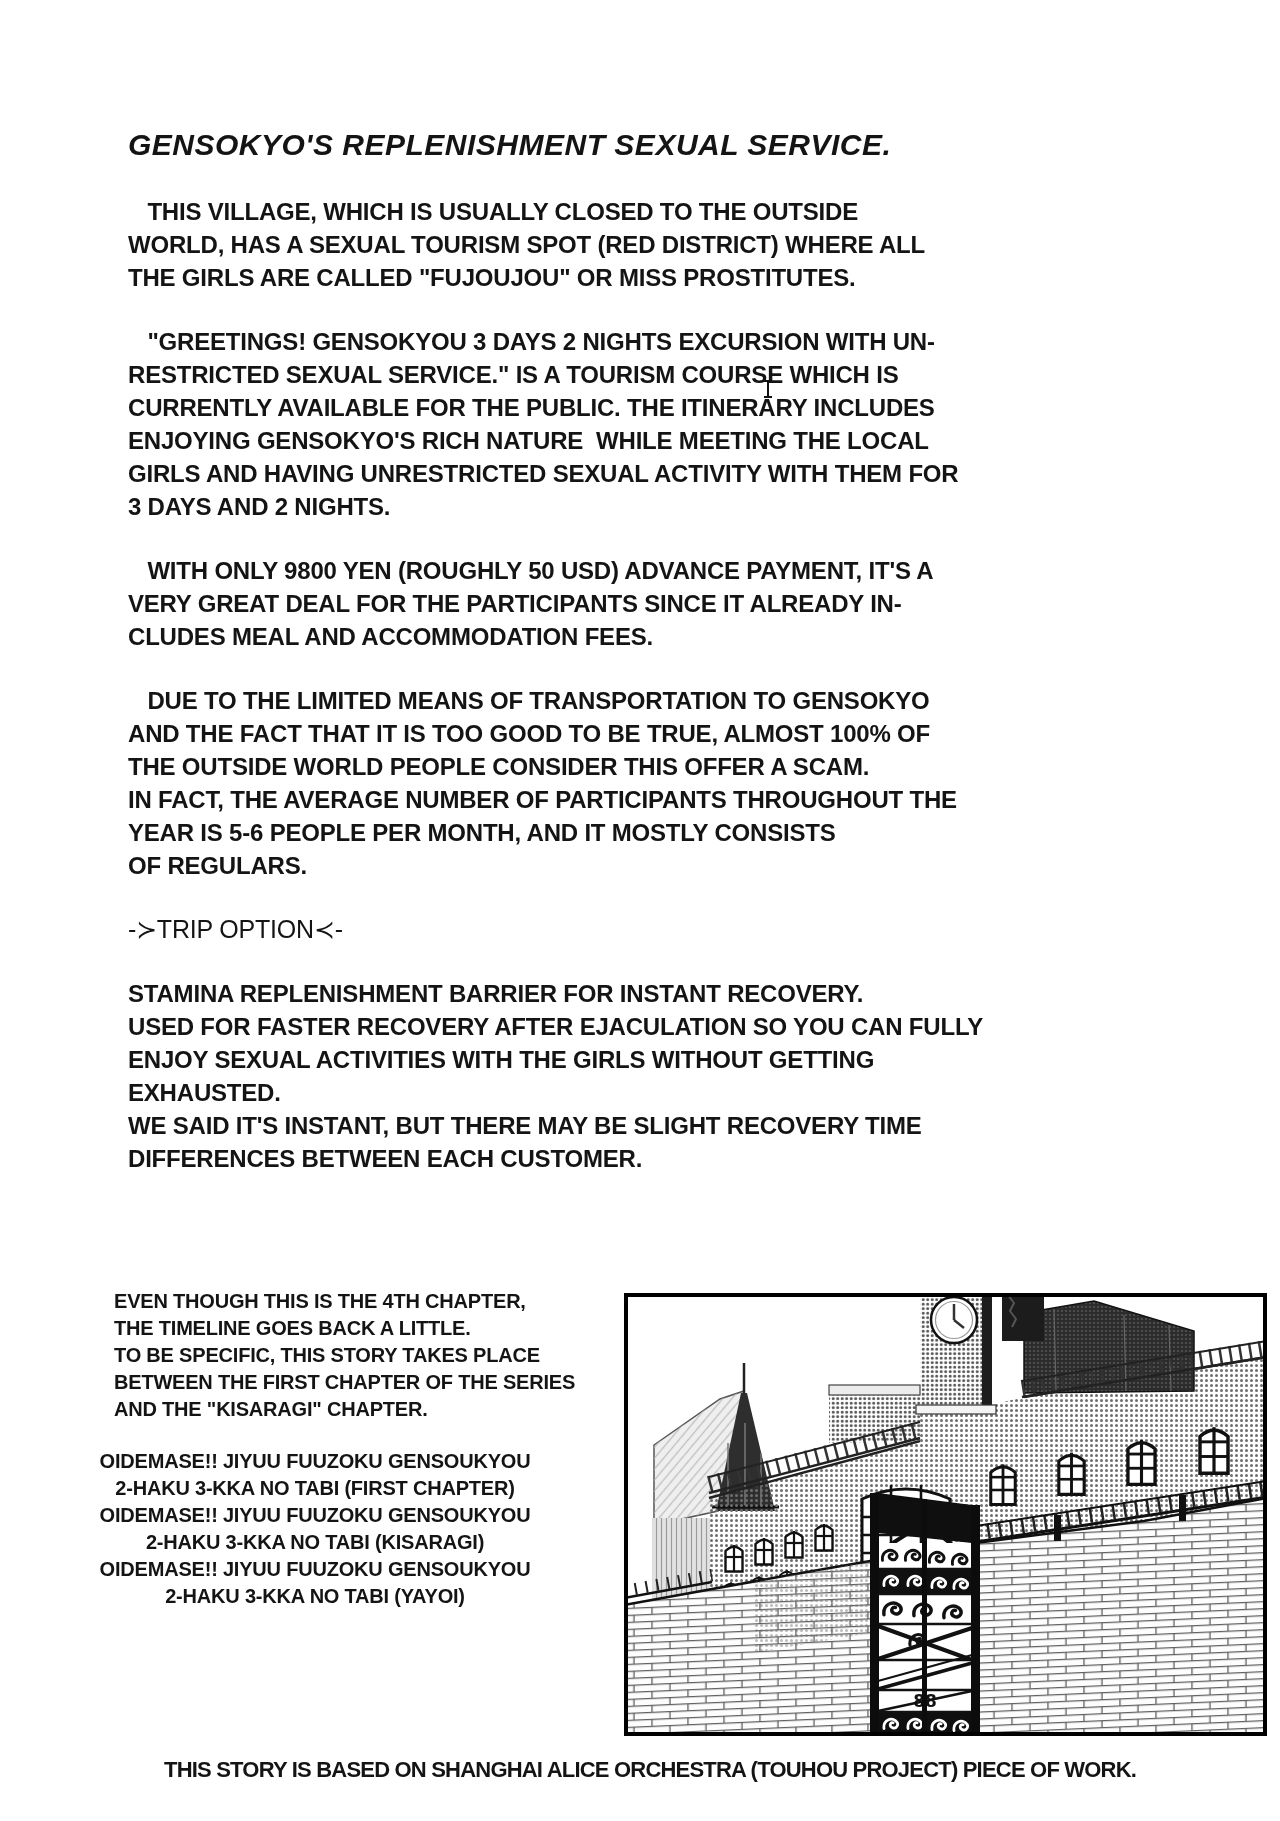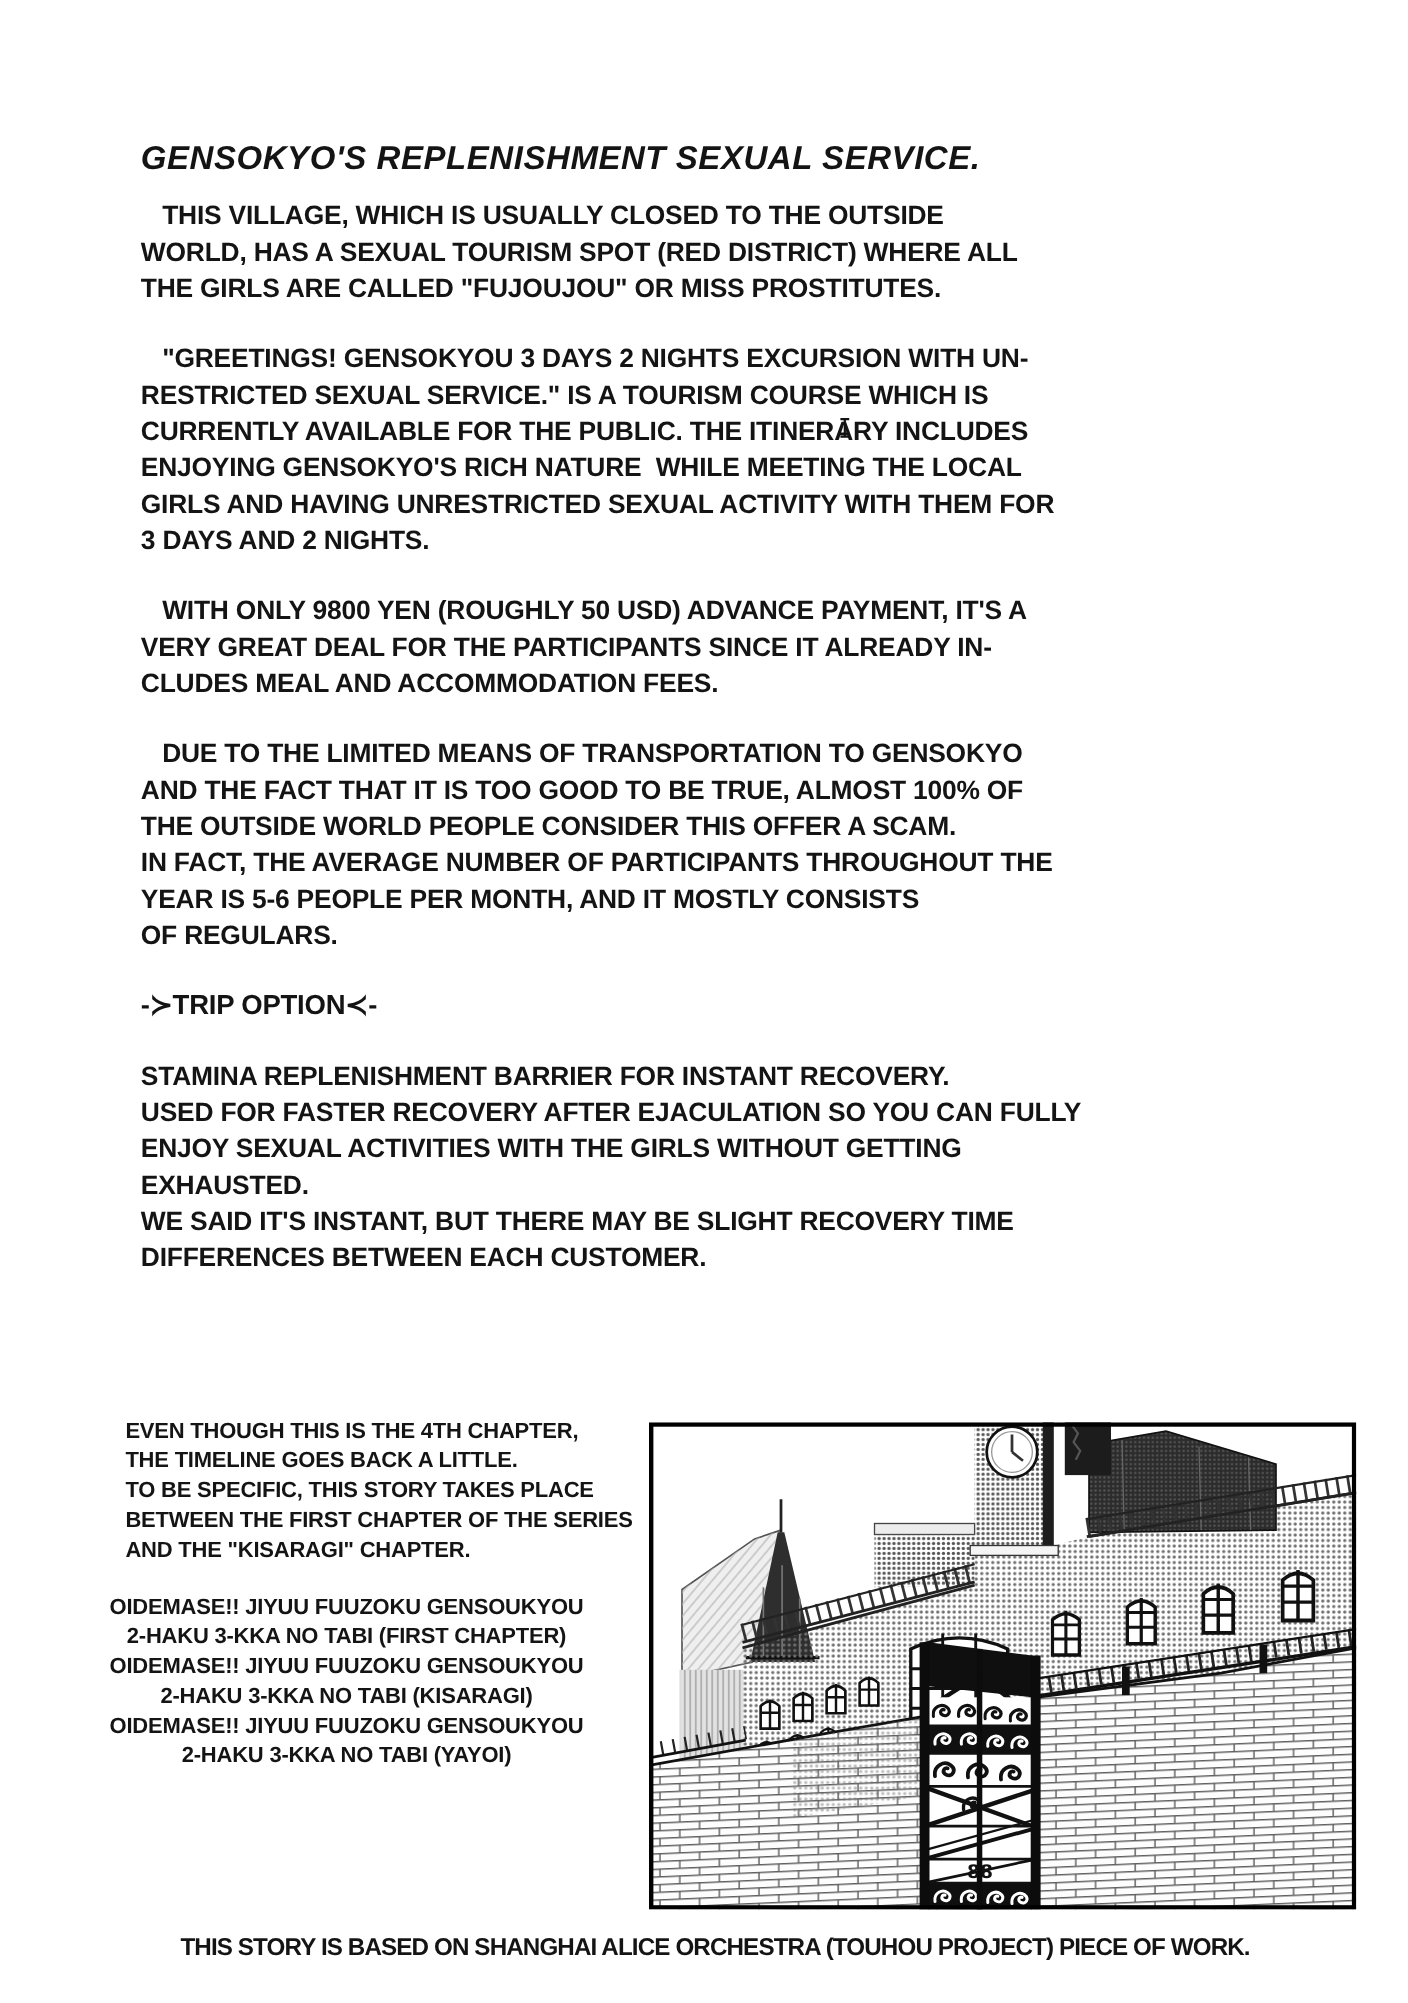--- a/index.html
+++ b/index.html
@@ -10,40 +10,40 @@
   }
   .page-title{
     position:absolute;left:128px;top:128px;
     font-size:30px;font-weight:bold;font-style:italic;letter-spacing:.5px;
     white-space:nowrap;
   }
   .main-text{
     position:absolute;left:128px;top:180px;width:1030px;
     font-size:24px;font-weight:bold;line-height:33px;letter-spacing:-.2px;
   }
-  .para{white-space:pre-wrap;margin:0 0 31px 0;}
-  .trip-heading{margin:0 0 31px 0;font-size:25px;font-weight:bold;white-space:pre;}
+  .para{white-space:pre-wrap;margin:15px 0 31px 0;}
+  .trip-heading{margin:0 0 31px 0;font-size:25px;font-weight:normal;white-space:pre;}
   .afterword{
     position:absolute;left:70px;top:1288px;width:490px;
     font-size:20px;font-weight:bold;line-height:27px;letter-spacing:-.2px;
     white-space:pre-wrap;
     margin-left:44px;
   }
   .chapter-list{
     position:absolute;left:70px;top:1448px;width:490px;
     font-size:20px;font-weight:bold;line-height:27px;letter-spacing:-.2px;
     white-space:pre-wrap;
     text-align:center;
   }
   .footer-line{
     position:absolute;left:164px;top:1757px;
     font-size:22px;font-weight:bold;letter-spacing:-.8px;white-space:nowrap;
   }
   .illustration{
-    position:absolute;left:590px;top:1293px;width:643px;height:499px;text-decoration:underline;
+    position:absolute;left:624px;top:1293px;width:643px;height:499px;text-decoration:underline;
   }
   .cursor-artifact{
     position:absolute;left:762px;top:379px;width:12px;height:20px;
   }
 </style>
 </head>
 <body>
 
 <div class="page-title">GENSOKYO'S REPLENISHMENT SEXUAL SERVICE.</div>
 

